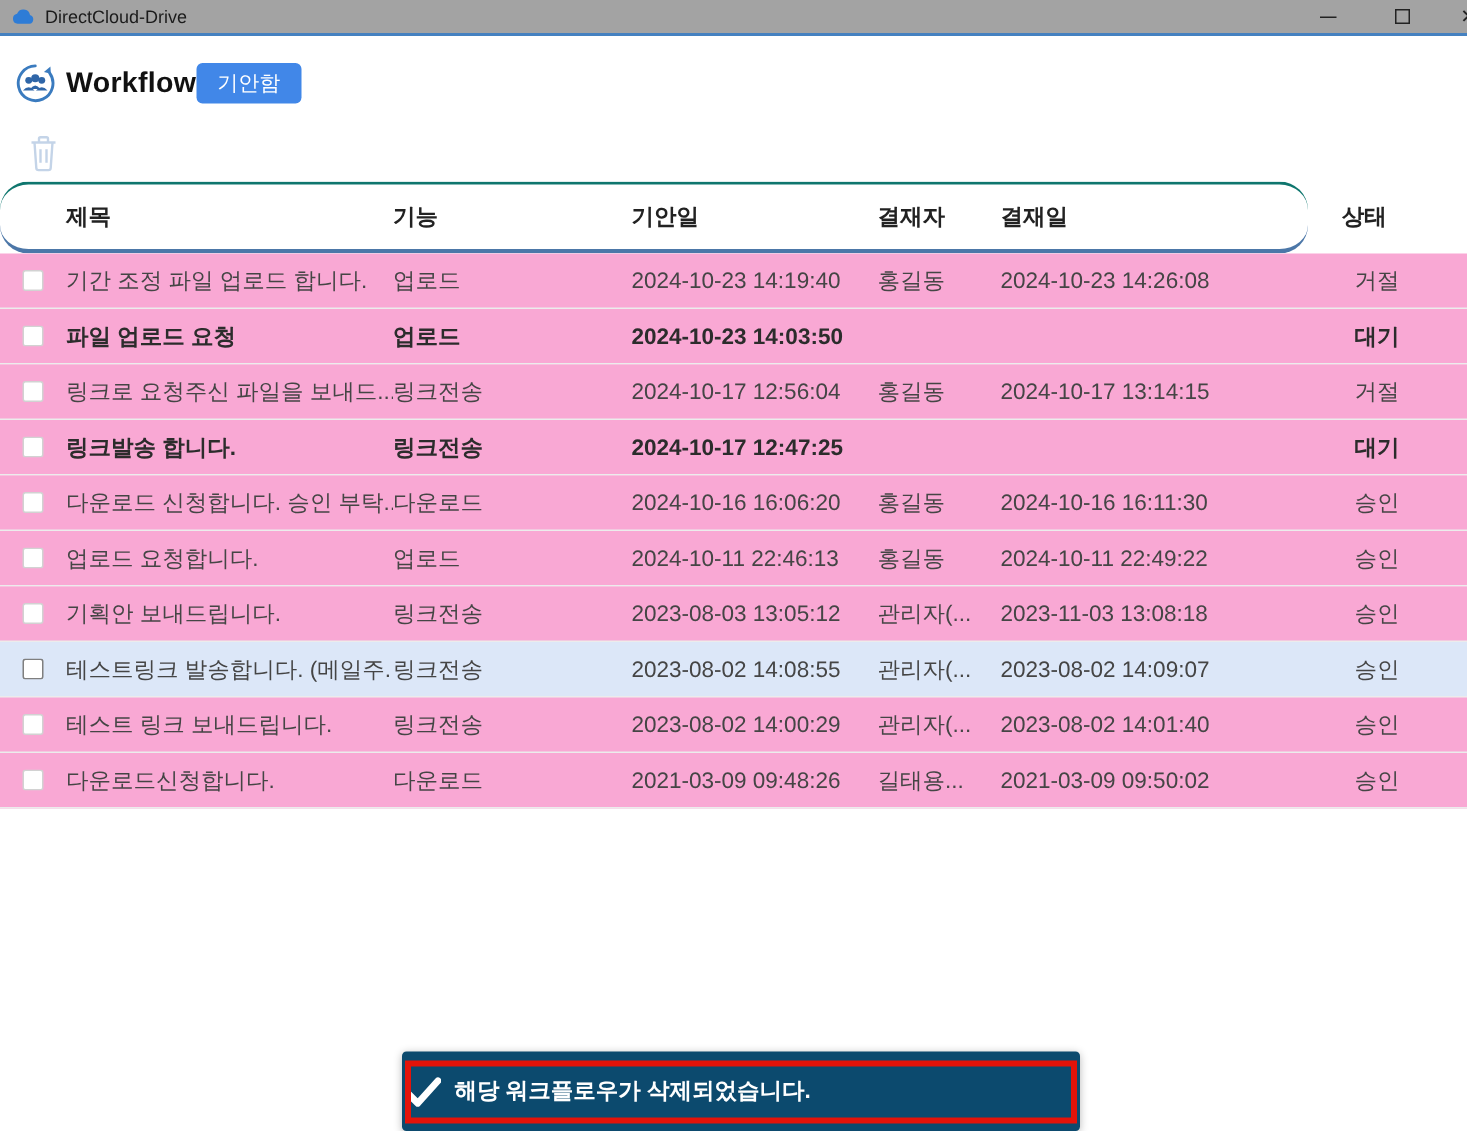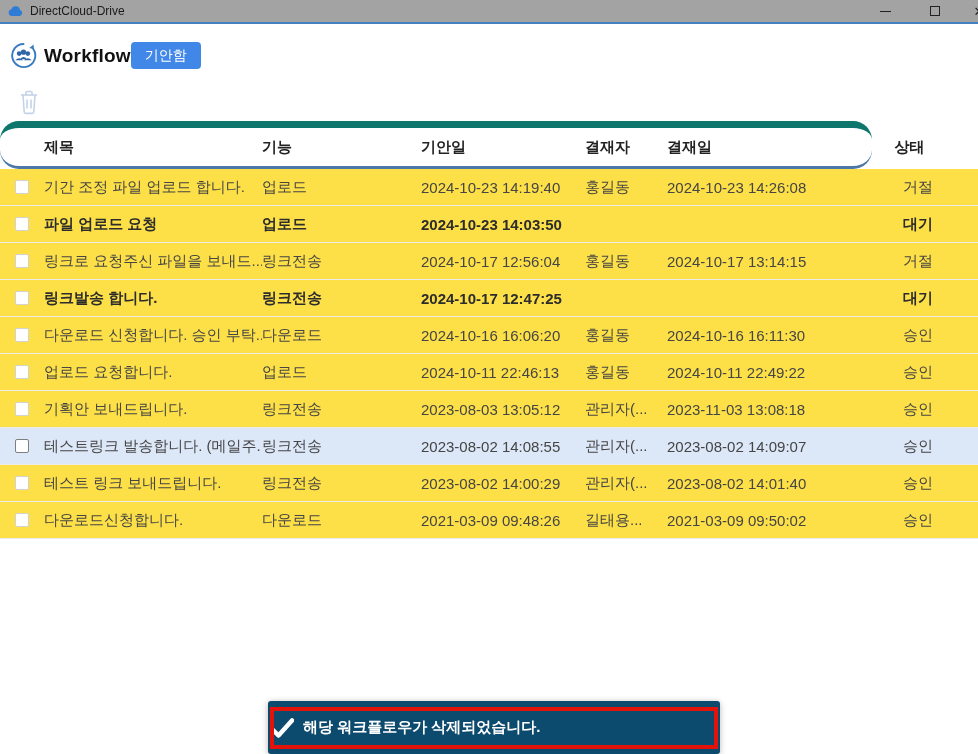--- a/index.html
+++ b/index.html
@@ -41,26 +41,26 @@
   }
 
   
   .grid-row {
     display:grid;
     grid-template-columns:44px 218px 159px 164px 82px 203px 108px;
     align-items:center;
   }
   .thead {
     position:absolute; top:121px; left:0; width:872px; height:48px;
-    border-top:7px solid #0f766e; border-bottom:3px solid #4c77a8;border-radius:19px;
+    border-top:2px solid #0f766e; border-bottom:3px solid #4c77a8;border-radius:19px;
   }
   .thead .th { font-size:15px; font-weight:600; color:#222; }
   .th-status { text-align:center; padding-right:29px; }
   .tbody { position:absolute; top:169px; left:0; width:978px; }
-  .row { height:37px; border-bottom:1px solid #ececec; background:#fde047; }
+  .row { height:37px; border-bottom:1px solid #ececec; background:#f9a8d4; }
   .row.selected { background:#dce7f8; }
   .cell { font-size:15px; color:#454545; white-space:nowrap; overflow:hidden; }
   .cell-check { padding-left:15px; }
   .checkbox {
     display:block; width:14px; height:14px; border:1px solid #d2d2d2;
     border-radius:2px; background:#fff; cursor:pointer;
   }
   .row.selected .checkbox { border-color:#7f7f7f; }
   .cell-status { text-align:center; padding-right:12px; }
   .row.bold .cell-title, .row.bold .cell-func, .row.bold .cell-draft, .row.bold .cell-status

